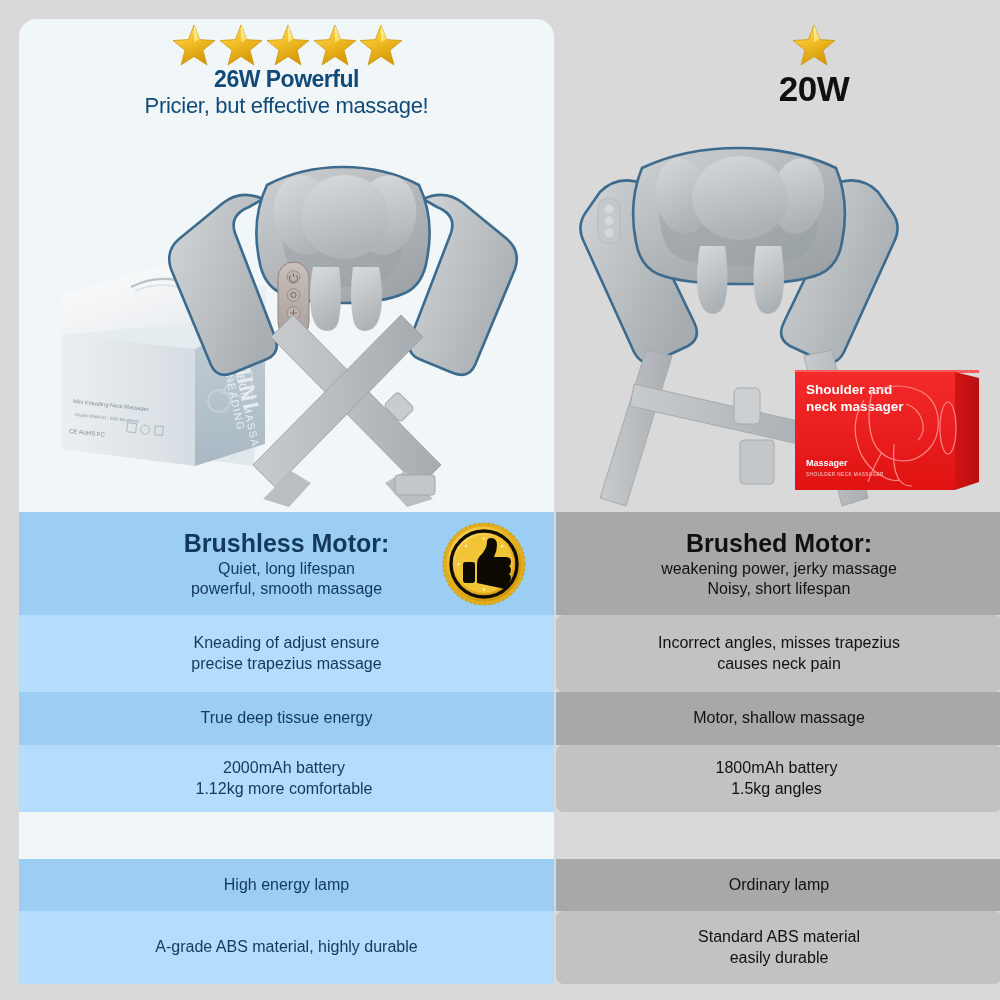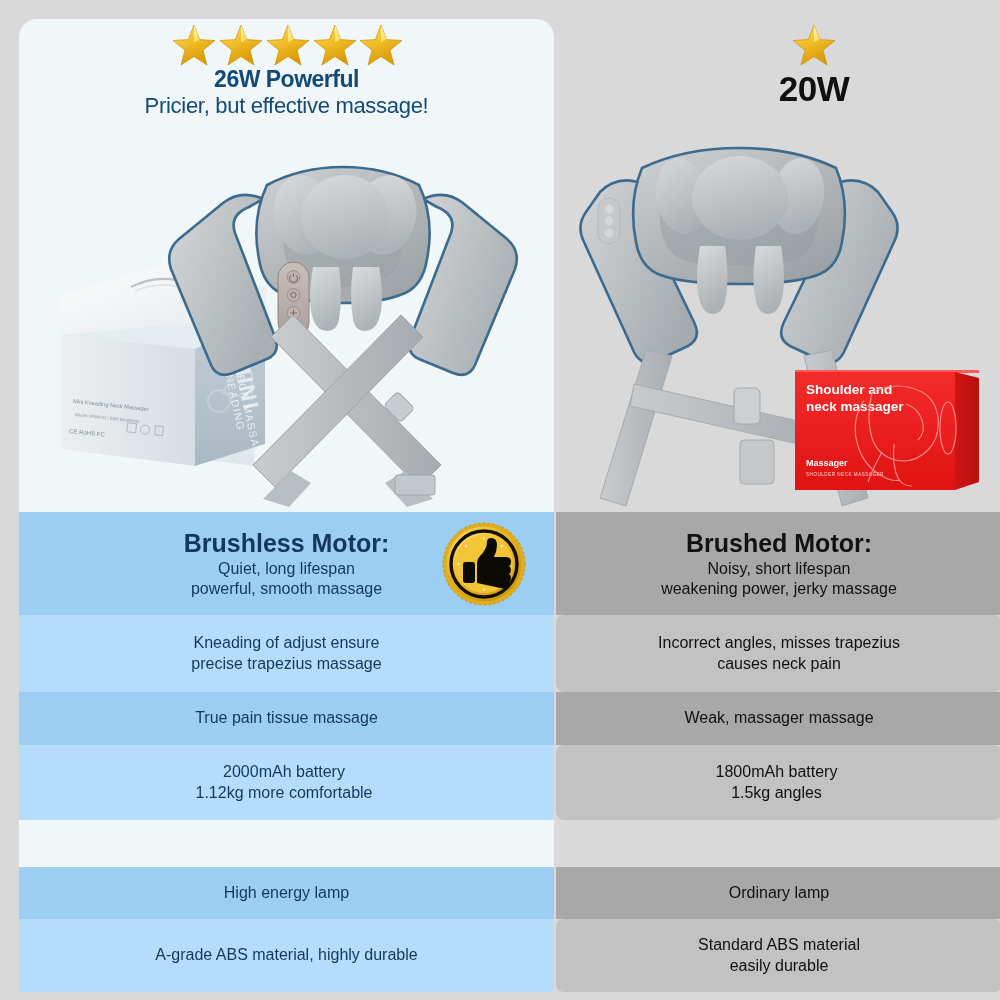--- a/index.html
+++ b/index.html
@@ -75,21 +75,21 @@
   .row-strong-r { background: #a8a8a8; }
   .row-light-r  { background: #c2c2c2; border-radius: 8px; }
 
   .cell-title { font-size: 25px; font-weight: bold; line-height: 1.2; margin-bottom: 1px; }
   .cell-line { font-size: 16px; line-height: 1.28; }
 
   
   .h1 { height: 103px; }
   .h2 { height: 77px; }
   .h3 { height: 53px; }
-  .h4 { height: 75px; padding-left: 9px; }
+  .h4 { height: 67px; padding-left: 9px; }
   .h5 { height: 52px; margin-top: 47px; }
   .h6 { height: 73px; }
 
   
   .badge {
     position: absolute; right: 28px; top: 50%;
     transform: translateY(-50%);
     width: 84px; height: 84px;
   }
 
@@ -397,52 +397,52 @@
         </svg>
       </span>
     </div>
 
     <div class="row row-light-l h2">
       <div class="cell-line">Kneading of adjust ensure</div>
       <div class="cell-line">precise trapezius massage</div>
     </div>
 
     <div class="row row-strong-l h3">
-      <div class="cell-line">True pain tissue massage</div>
+      <div class="cell-line">True deep tissue energy</div>
     </div>
 
     <div class="row row-light-l h4">
       <div class="cell-line">2000mAh battery</div>
       <div class="cell-line">1.12kg more comfortable</div>
     </div>
 
     <div class="row row-strong-l h5">
       <div class="cell-line">High energy lamp</div>
     </div>
 
     <div class="row row-light-l h6">
       <div class="cell-line">A-grade ABS material, highly durable</div>
     </div>
   </div>
 
   <div class="table-right">
 
     <div class="row row-strong-r h1">
       <div class="cell-title">Brushed Motor:</div>
+      <div class="cell-line">weakening power,  jerky massage</div>
       <div class="cell-line">Noisy, short lifespan</div>
-      <div class="cell-line">weakening power,  jerky massage</div>
     </div>
 
     <div class="row row-light-r h2">
       <div class="cell-line">Incorrect angles, misses trapezius</div>
       <div class="cell-line">causes neck pain</div>
     </div>
 
     <div class="row row-strong-r h3">
-      <div class="cell-line">Weak, massager massage</div>
+      <div class="cell-line">Motor, shallow massage</div>
     </div>
 
     <div class="row row-light-r h4">
       <div class="cell-line">1800mAh battery</div>
       <div class="cell-line">1.5kg angles</div>
     </div>
 
     <div class="row row-strong-r h5">
       <div class="cell-line">Ordinary lamp</div>
     </div>

